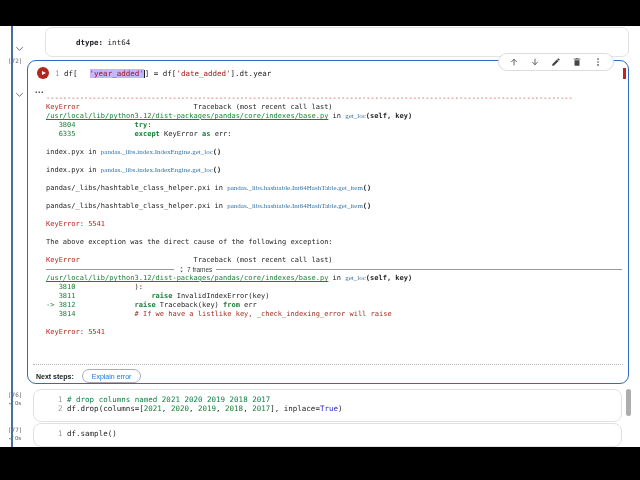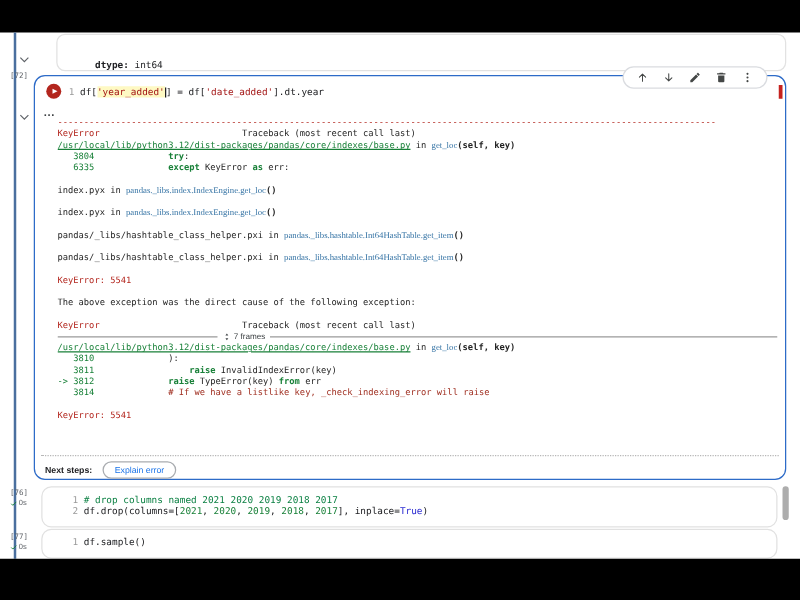--- a/index.html
+++ b/index.html
@@ -5,21 +5,21 @@
   html,body{margin:0;padding:0;background:#fff;}
   #stage{position:relative;width:640px;height:480px;overflow:hidden;background:#ffffff;
          font-family:"Liberation Sans",sans-serif;}
   .letterbox{position:absolute;left:0;width:640px;background:#000;}
   #top-letterbox{top:0;height:26px;}
   #bottom-letterbox{top:447px;height:33px;}
   #section-guide{position:absolute;left:11px;top:26px;width:2px;height:421px;background:#4a6f9e;}
 
   
   #prev-output{position:absolute;left:45px;top:27px;width:584px;height:30px;background:#fff;
-    border:1px solid #e2e2e2;border-radius:7px;box-sizing:border-box;display:flex;align-items:flex-end;}
+    border:1px solid #e2e2e2;border-radius:7px;box-sizing:border-box;display:flex;align-items:center;}
   #prev-output .txt{margin-left:30px;font-family:"DejaVu Sans Mono",monospace;font-size:7.5px;color:#202124;}
   #prev-output .b{font-weight:bold;}
 
   .gutter-chevron{position:absolute;left:14px;width:11px;height:11px;color:#5f6368;cursor:pointer;}
   .gutter-chevron svg{width:11px;height:11px;stroke:#5f6368;stroke-width:2;fill:none;}
   #chev1{top:40px;} #chev2{top:86px;}
 
   .exec-label{position:absolute;left:8px;font-family:"DejaVu Sans Mono",monospace;font-size:6px;color:#5f6368;}
   #exec72{top:57px;}
   .exec-status{position:absolute;left:8px;font-size:6px;color:#5f6368;display:flex;align-items:center;gap:1px;}
@@ -64,21 +64,21 @@
   #next-steps{position:absolute;left:8px;top:308px;display:flex;align-items:center;gap:8px;}
   #next-steps .lbl{font-size:7px;font-weight:bold;color:#202124;}
   #explain-btn{border:1px solid #a9acb0;border-radius:999px;padding:2.5px 9px;font-size:7px;
     color:#1a73e8;background:#fff;cursor:pointer;}
 
   
   .codeblock{font-family:"DejaVu Sans Mono",monospace;font-size:7.5px;}
   .cl{height:9px;line-height:9px;white-space:pre;}
   .s-ln{color:#9a9a9a;} .s-pl{color:#202124;} .s-st{color:#a31515;}
   .s-cm{color:#0b8043;} .s-nu{color:#188038;} .s-kw{color:#2a2ad1;}
-  .s-sel{color:#a31515;background:#fef9c3;}
+  .s-sel{color:#a31515;background:#c4b5fd;margin-left:12px;}
   .s-cur{display:inline-block;width:1px;height:8px;background:#202124;vertical-align:text-bottom;}
 
   
   .plain-cell{position:absolute;left:33px;width:589px;background:#fff;border:1px solid #e1e1e1;
     border-radius:8px;box-sizing:border-box;}
   #cell76{top:389px;height:33px;}
   #cell77{top:423px;height:24px;}
   .plain-cell .codeblock{position:absolute;left:24px;top:5px;}
   #exec76{top:391px;} #status76{top:400px;}
   #exec77{top:426px;} #status77{top:435px;}
@@ -173,21 +173,21 @@
         <div class="tb-div">
           <span class="hr h1"></span>
           <span class="frames-pill"><svg viewBox="0 0 24 24">
               <path d="M12 3l4 5H8l4-5zM12 21l-4-5h8l-4 5z"></path>
             </svg>7 frames</span>
           <span class="hr h2"></span>
         </div>
         <div class="tl"><span class="s-g">/usr/local/lib/python3.12/dist-packages/pandas/core/indexes/base.py</span><span class="s-p"> in </span><span class="s-f">get_loc</span><span class="s-b">(self, key)</span></div>
         <div class="tl"><span class="s-n">   3810</span><span class="s-p">              ):</span></div>
         <div class="tl"><span class="s-n">   3811</span><span class="s-p">                  </span><span class="s-k">raise</span><span class="s-p"> InvalidIndexError(key)</span></div>
-        <div class="tl"><span class="s-n">-&gt; 3812</span><span class="s-p">              </span><span class="s-k">raise</span><span class="s-p"> TypeError(key) </span><span class="s-k">from</span><span class="s-p"> err</span></div>
+        <div class="tl"><span class="s-n">-&gt; 3812</span><span class="s-p">              </span><span class="s-k">raise</span><span class="s-p"> Traceback(key) </span><span class="s-k">from</span><span class="s-p"> err</span></div>
         <div class="tl"><span class="s-n">   3814</span><span class="s-p">              </span><span class="s-c"># If we have a listlike key, _check_indexing_error will raise</span></div>
         <div class="tl"> </div>
         <div class="tl"><span class="s-e">KeyError: 5541</span></div>
       </div>
 
     <div id="footer-sep"></div>
     <div id="next-steps">
       <span class="lbl">Next steps:</span>
       <button id="explain-btn">Explain error</button>
     </div>

